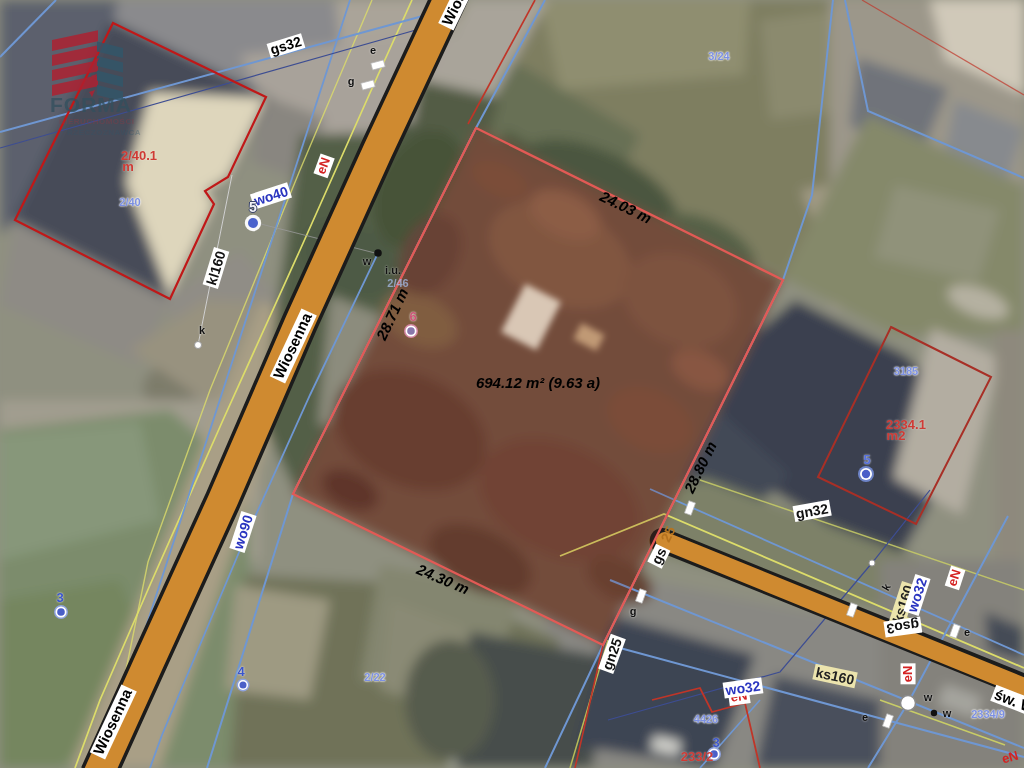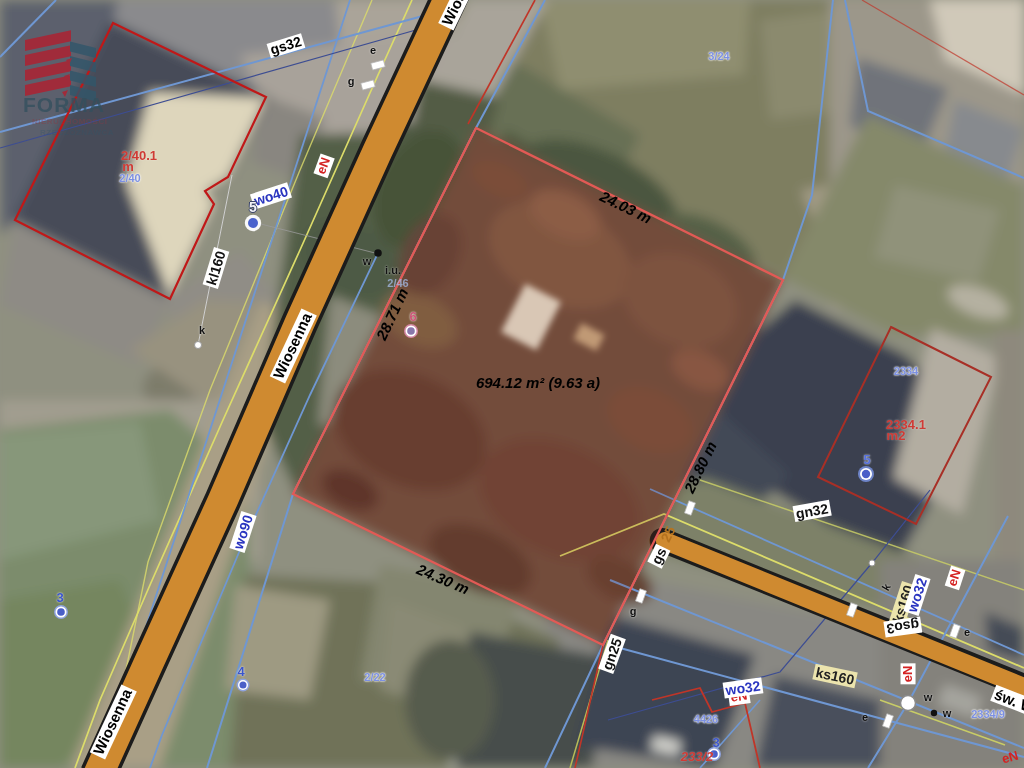--- a/index.html
+++ b/index.html
@@ -211,21 +211,21 @@
 <div class="lb street" style="left:462px;top:-7px;transform:translate(-50%,-50%) rotate(-64deg);">Wiosenna</div>
 <div class="lb sm" style="left:373px;top:50px;transform:translate(-50%,-50%);">e</div>
 <div class="lb sm" style="left:351px;top:81px;transform:translate(-50%,-50%);">g</div>
 <div class="lb red wbg" style="left:324px;top:166px;transform:translate(-50%,-50%) rotate(-70deg);">eN</div>
 <div class="lb blu wbg" style="left:271px;top:196px;transform:translate(-50%,-50%) rotate(-18deg);">wo40</div>
 <div class="lb" style="left:253px;top:207px;transform:translate(-50%,-50%);color:#f2f2f6;font-size:14px;text-shadow:-1px 0 #3a4468,1px 0 #3a4468,0 -1px #3a4468,0 1px #3a4468;">5</div>
 <div class="lb blk wbg" style="left:216px;top:268px;transform:translate(-50%,-50%) rotate(-73deg);">kl160</div>
 <div class="lb sm" style="left:202px;top:330px;transform:translate(-50%,-50%);">k</div>
 <div class="lb rnum" style="left:139px;top:155px;transform:translate(-50%,-50%);">2/40.1</div>
 <div class="lb rnum" style="left:128px;top:166px;transform:translate(-50%,-50%);">m</div>
-<div class="lb pnum" style="left:130px;top:178px;transform:translate(-50%,-50%);">2/40</div>
+<div class="lb pnum" style="left:130px;top:202px;transform:translate(-50%,-50%);">2/40</div>
 <div class="lb sm" style="left:367px;top:261px;transform:translate(-50%,-50%);">w</div>
 <div class="lb sm" style="left:393px;top:270px;transform:translate(-50%,-50%);">i.u.</div>
 <div class="lb street" style="left:293px;top:346px;transform:translate(-50%,-50%) rotate(-65deg);">Wiosenna</div>
 <div class="lb dim" style="left:392px;top:314px;transform:translate(-50%,-50%) rotate(-65deg);">28.71 m</div>
 <div class="lb" style="left:413px;top:316px;transform:translate(-50%,-50%);color:#cc5577;font-size:13px;text-shadow:0 0 2px #fff;">6</div>
 <div class="lb dim" style="left:538px;top:382px;transform:translate(-50%,-50%);">694.12 m² (9.63 a)</div>
 <div class="lb dim" style="left:626px;top:207px;transform:translate(-50%,-50%) rotate(26deg);">24.03 m</div>
 <div class="lb pnum" style="left:719px;top:56px;transform:translate(-50%,-50%);">3/24</div>
 <div class="lb dim" style="left:443px;top:579px;transform:translate(-50%,-50%) rotate(23deg);">24.30 m</div>
 <div class="lb blu wbg" style="left:243px;top:532px;transform:translate(-50%,-50%) rotate(-72deg);">wo90</div>
@@ -245,33 +245,33 @@
 <div class="lb blu wbg" style="left:917px;top:595px;transform:translate(-50%,-50%) rotate(-72deg);">wo32</div>
 <div class="lb blk wbg" style="left:903px;top:627px;transform:translate(-50%,-50%) rotate(172deg);">gso3</div>
 <div class="lb red wbg" style="left:955px;top:578px;transform:translate(-50%,-50%) rotate(-72deg);">eN</div>
 <div class="lb sm" style="left:886px;top:587px;transform:translate(-50%,-50%) rotate(-60deg);">k</div>
 <div class="lb sm" style="left:928px;top:697px;transform:translate(-50%,-50%);">w</div>
 <div class="lb sm" style="left:947px;top:713px;transform:translate(-50%,-50%);">w</div>
 <div class="lb sm" style="left:865px;top:717px;transform:translate(-50%,-50%);">e</div>
 <div class="lb sm" style="left:967px;top:632px;transform:translate(-50%,-50%);">e</div>
 <div class="lb red wbg" style="left:908px;top:674px;transform:translate(-50%,-50%) rotate(-90deg);">eN</div>
 <div class="lb" style="left:1046px;top:713px;transform:translate(-50%,-50%) rotate(21deg);color:#000;font-size:15px;background:#fff;padding:0 2px;">św. Wawrzyńca</div>
-<div class="lb pnum" style="left:906px;top:371px;transform:translate(-50%,-50%);">2334</div>
+<div class="lb pnum" style="left:906px;top:371px;transform:translate(-50%,-50%);">3185</div>
 <div class="lb rnum" style="left:906px;top:424px;transform:translate(-50%,-50%);">2334.1</div>
 <div class="lb rnum" style="left:896px;top:435px;transform:translate(-50%,-50%);">m2</div>
 <div class="lb" style="left:867px;top:459px;transform:translate(-50%,-50%);color:#5570dd;font-size:13px;text-shadow:0 0 2px #fff;">5</div>
 <div class="lb pnum" style="left:706px;top:719px;transform:translate(-50%,-50%);">4426</div>
 <div class="lb" style="left:716px;top:742px;transform:translate(-50%,-50%);color:#3a55cc;font-size:13px;text-shadow:0 0 2px #fff;">3</div>
-<div class="lb rnum" style="left:697px;top:756px;transform:translate(-50%,-50%);font-style:italic;">233/2</div>
+<div class="lb rnum" style="left:697px;top:756px;transform:translate(-50%,-50%);">233/2</div>
 <div class="lb pnum" style="left:988px;top:714px;transform:translate(-50%,-50%);">2334/9</div>
 <div class="lb red" style="left:1010px;top:757px;transform:translate(-50%,-50%) rotate(-15deg);">eN</div>
 <div class="lb street" style="left:113px;top:722px;transform:translate(-50%,-50%) rotate(-65deg);">Wiosenna</div>
 <div class="lb" style="left:398px;top:283px;transform:translate(-50%,-50%);color:#a5bce8;font-size:11px;opacity:.75;">2/46</div>
 
-<div style="position:absolute;left:20px;top:24px;width:200px;height:120px;opacity:0.82;">
+<div style="position:absolute;left:47px;top:24px;width:200px;height:120px;opacity:0.82;">
 <svg width="200" height="130" viewBox="0 0 200 130">
 <g transform="skewY(-12)">
 <rect x="5" y="17" width="46" height="11" fill="#b02030"></rect>
 <rect x="5" y="32" width="46" height="11" fill="#b02030"></rect>
 <rect x="5" y="47" width="46" height="11" fill="#b02030"></rect>
 <rect x="5" y="62" width="46" height="11" fill="#b02030"></rect>
 </g>
 <g transform="translate(0,-12) skewY(14)">
 <rect x="50" y="17" width="26" height="10" fill="#32566a"></rect>
 <rect x="50" y="31.5" width="26" height="10" fill="#32566a"></rect>

